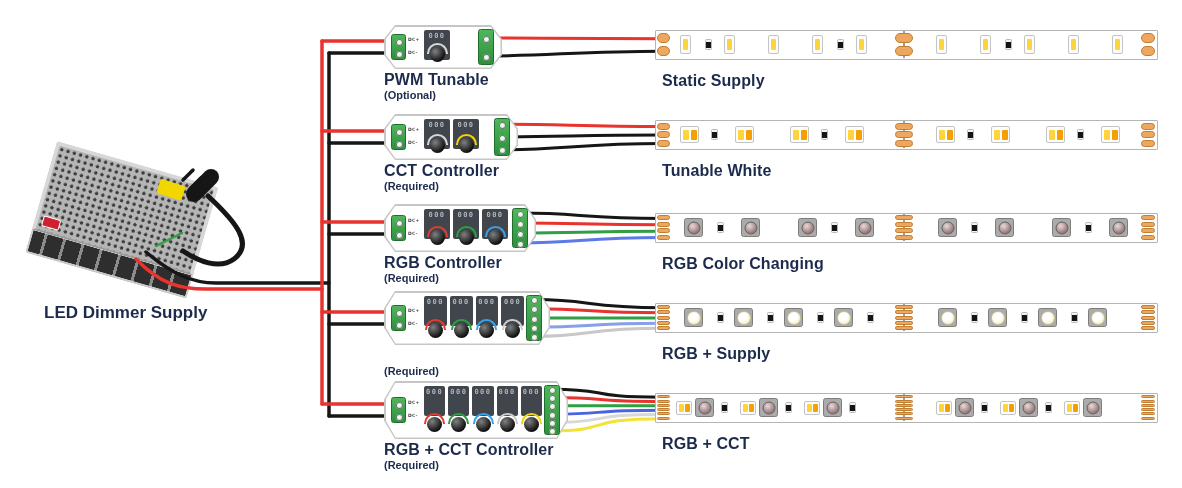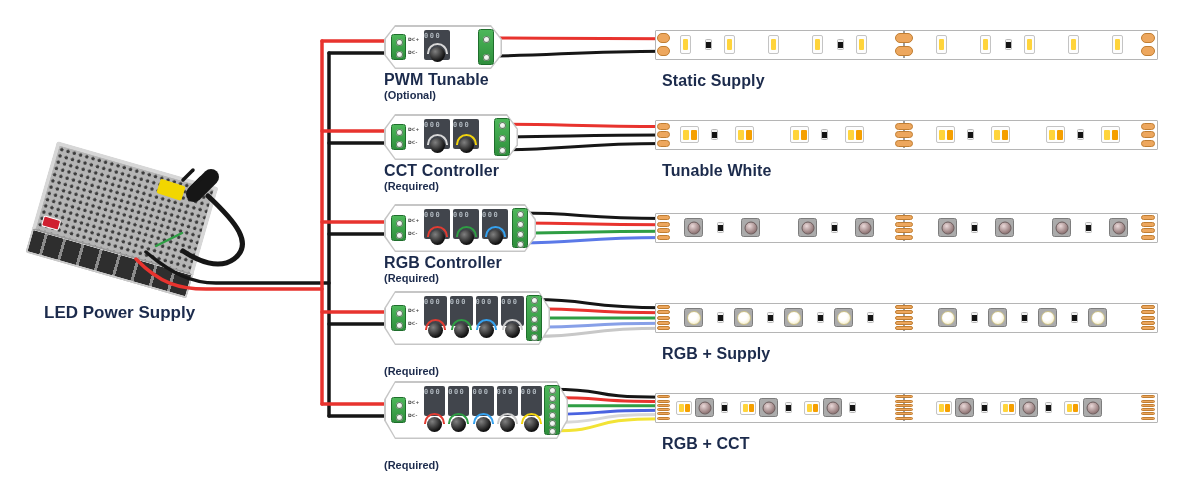--- a/index.html
+++ b/index.html
@@ -30,21 +30,21 @@
   .ctl-hull{position:absolute;inset:0;background:#c6c6c6;
     clip-path:polygon(11px 0,calc(100% - 11px) 0,100% 32%,100% 68%,calc(100% - 11px) 100%,11px 100%,0 68%,0 32%)}
   .ctl-hull-in{position:absolute;inset:1.5px;background:#fff;
     clip-path:polygon(10px 0,calc(100% - 10px) 0,100% 32%,100% 68%,calc(100% - 10px) 100%,10px 100%,0 68%,0 32%)}
   .ctl-parts{position:absolute;inset:0}
   .term{position:absolute;background:linear-gradient(180deg,#4db75a,#2e8f3c);border:1px solid #1f6e2c;border-radius:2.5px;box-sizing:border-box}
   .screw{position:absolute;width:7px;height:7px;border-radius:50%;
     background:radial-gradient(circle at 40% 35%,#f4f6f4 30%,#9fae9f);box-shadow:inset 0 0 0 1px #587c5c}
   .tinylbl{position:absolute;font:700 4.5px "DejaVu Sans",sans-serif;color:#444;letter-spacing:.2px}
   .disp{position:absolute;top:5px;height:30px;background:#41454c;border-radius:2px;color:#aeb6bd;
-    font:600 7px "DejaVu Sans Mono",monospace;line-height:13px;letter-spacing:1.5px;overflow:hidden}
+    font:600 7px "DejaVu Sans Mono",monospace;line-height:13px;text-align:center;letter-spacing:1.5px;overflow:hidden}
   .knobwrap{position:absolute;width:21px;height:21px}
   .arc{position:absolute;left:0;top:0;width:21px;height:10.5px;border:2.5px solid #ccc;border-bottom:none;
     border-radius:10.5px 10.5px 0 0;box-sizing:border-box}
   .knob{position:absolute;left:3px;top:4px;width:15px;height:15px;border-radius:50%;
     background:radial-gradient(circle at 35% 30%,#808080,#101010 70%)}
 
   
   .strip{position:absolute;left:655px;width:503px;height:30px;background:#fff;border:1.5px solid #b5b5b5;
     box-sizing:border-box;border-radius:1px}
   .jline{position:absolute;top:0;width:1.5px;height:27px;background:#9e9e9e}
@@ -67,21 +67,21 @@
 
 <div class="canvas">
 
   <div class="psu-rot">
     <div class="psu-top">
       <div class="psu-sticker-yellow"></div>
       <div class="psu-sticker-red"></div>
     </div>
     <div class="psu-front"></div>
   </div>
-  <div class="lbl psu-label" style="left:44px;top:303px">LED Power Supply</div>
+  <div class="lbl psu-label" style="left:44px;top:303px">LED Dimmer Supply</div>
 
   <svg id="wires" width="1182" height="488">
       <path d="M 208,196 C 236,222 254,244 234,259 C 219,270 198,261 183,251" stroke="#161616" stroke-width="5" fill="none" stroke-linecap="round" stroke-linejoin="round"></path>
       <path d="M 194,194 L 211,177" stroke="#161616" stroke-width="16" fill="none" stroke-linecap="round" stroke-linejoin="round"></path>
       <path d="M 183,180 L 193,170" stroke="#161616" stroke-width="3.5" fill="none" stroke-linecap="round" stroke-linejoin="round"></path>
       <path d="M 191,188 L 201,178" stroke="#161616" stroke-width="3.5" fill="none" stroke-linecap="round" stroke-linejoin="round"></path>
       <path d="M 156,246 L 182,233" stroke="#2f9e44" stroke-width="2.5" fill="none" stroke-linecap="round" stroke-linejoin="round"></path>
       <path d="M 146,252 C 172,274 192,283 216,283 L 329,283" stroke="#161616" stroke-width="3.5" fill="none" stroke-linecap="round" stroke-linejoin="round"></path>
       <path d="M 136,259 C 160,284 180,289 206,289 L 322,289" stroke="#e8332e" stroke-width="3.5" fill="none" stroke-linecap="round" stroke-linejoin="round"></path>
       <path d="M 322,41 L 322,404" stroke="#e8332e" stroke-width="3.5" fill="none" stroke-linecap="round" stroke-linejoin="round"></path>
@@ -292,20 +292,21 @@
         <div class="term out" style="left:160px;top:4px;width:16px;height:50px">
           <div class="screw" style="left:3.5px;top:0.7px"></div>
           <div class="screw" style="left:3.5px;top:9.0px"></div>
           <div class="screw" style="left:3.5px;top:17.3px"></div>
           <div class="screw" style="left:3.5px;top:25.7px"></div>
           <div class="screw" style="left:3.5px;top:34.0px"></div>
           <div class="screw" style="left:3.5px;top:42.3px"></div>
         </div>
       </div>
   </div>
+  <div class="lbl ctl-name" style="left:384px;top:441px">RGB + CCT Controller</div>
   <div class="lbl note" style="left:384px;top:459px">(Required)</div>
 
   <div class="strip" style="top:30px">
       <div class="pad" style="left:1px;top:2.3px;width:13px;height:10px"></div>
       <div class="pad" style="left:1px;top:14.7px;width:13px;height:10px"></div>
       <div class="jline" style="left:247px"></div>
       <div class="pad" style="left:239px;top:2.3px;width:18px;height:10px"></div>
       <div class="pad" style="left:239px;top:14.7px;width:18px;height:10px"></div>
       <div class="pad" style="left:485px;top:2.3px;width:14px;height:10px"></div>
       <div class="pad" style="left:485px;top:14.7px;width:14px;height:10px"></div>
@@ -431,20 +432,21 @@
         <div class="mdot rgbdot"></div>
       </div>
       <div class="module" style="left:396px">
         <div class="mdot rgbdot"></div>
       </div>
       <div class="res" style="left:429px"></div>
       <div class="module" style="left:453px">
         <div class="mdot rgbdot"></div>
       </div>
     </div>
+  <div class="lbl strip-name" style="left:662px;top:255px">RGB Color Changing</div>
 
   <div class="strip" style="top:303px">
       <div class="pad" style="left:1px;top:1.2px;width:13px;height:4px"></div>
       <div class="pad" style="left:1px;top:6.3px;width:13px;height:4px"></div>
       <div class="pad" style="left:1px;top:11.5px;width:13px;height:4px"></div>
       <div class="pad" style="left:1px;top:16.7px;width:13px;height:4px"></div>
       <div class="pad" style="left:1px;top:21.8px;width:13px;height:4px"></div>
       <div class="jline" style="left:247px"></div>
       <div class="pad" style="left:239px;top:1.2px;width:18px;height:4px"></div>
       <div class="pad" style="left:239px;top:6.3px;width:18px;height:4px"></div>

